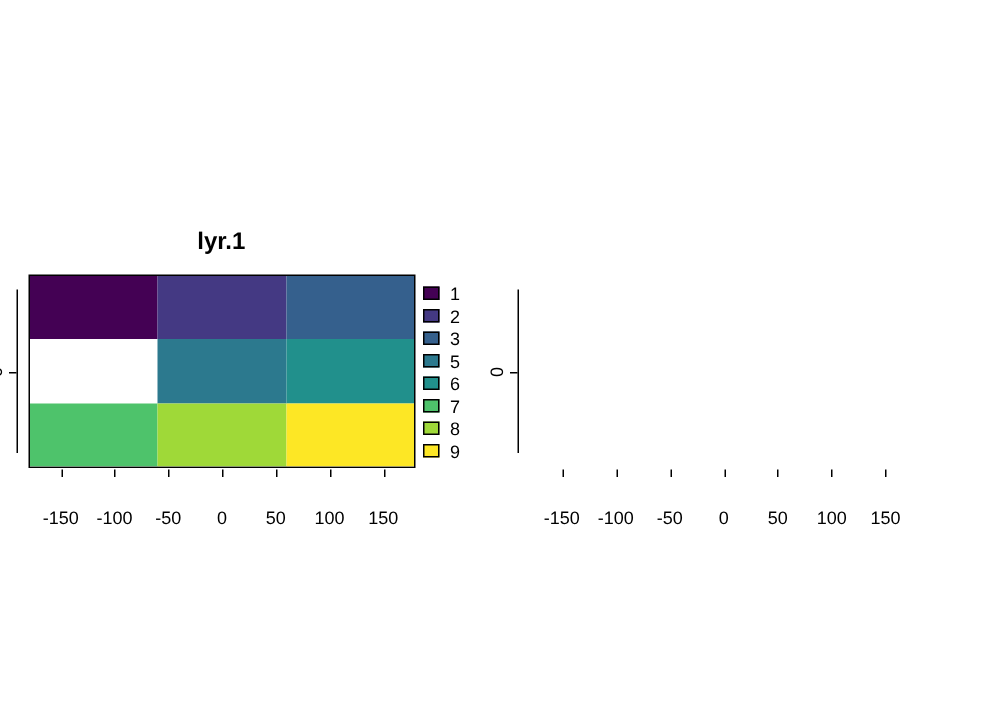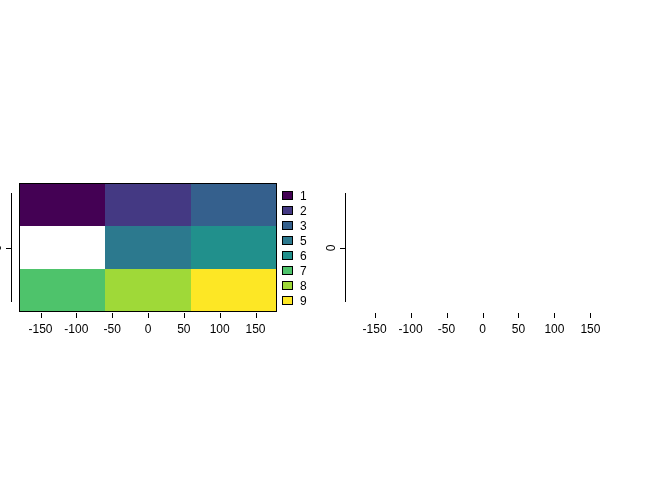--- a/index.html
+++ b/index.html
@@ -61,21 +61,21 @@
 
   .xtick {
     position: absolute;
     top: 313px;
     width: 1px;
     height: 5px;
     background: #000000;
   }
   .xticklabel {
     position: absolute;
-    top: 322px;
+    top: 338px;
     font-size: 12px;
     line-height: 14px;
     transform: translateX(-50%);
     white-space: nowrap;
   }
 
   .yaxis-line {
     position: absolute;
     width: 1px;
     background: #000000;
@@ -120,20 +120,21 @@
     line-height: 12px;
     margin-left: 7px;
     white-space: nowrap;
   }
 </style>
 </head>
 <body>
 
 <div class="panel" id="panel-left">
 
+  <div class="panel-title">lyr.1</div>
 
   <div class="plot-box" id="plot-left">
     <div class="raster-grid" id="grid-left">
         <div class="raster-cell" style="background: rgb(68, 1, 84);"></div>
         <div class="raster-cell" style="background: rgb(68, 57, 131);"></div>
         <div class="raster-cell" style="background: rgb(53, 96, 141);"></div>
         <div class="raster-cell" style="background: rgb(255, 255, 255);"></div>
         <div class="raster-cell" style="background: rgb(44, 121, 142);"></div>
         <div class="raster-cell" style="background: rgb(33, 144, 140);"></div>
         <div class="raster-cell" style="background: rgb(78, 195, 107);"></div>

